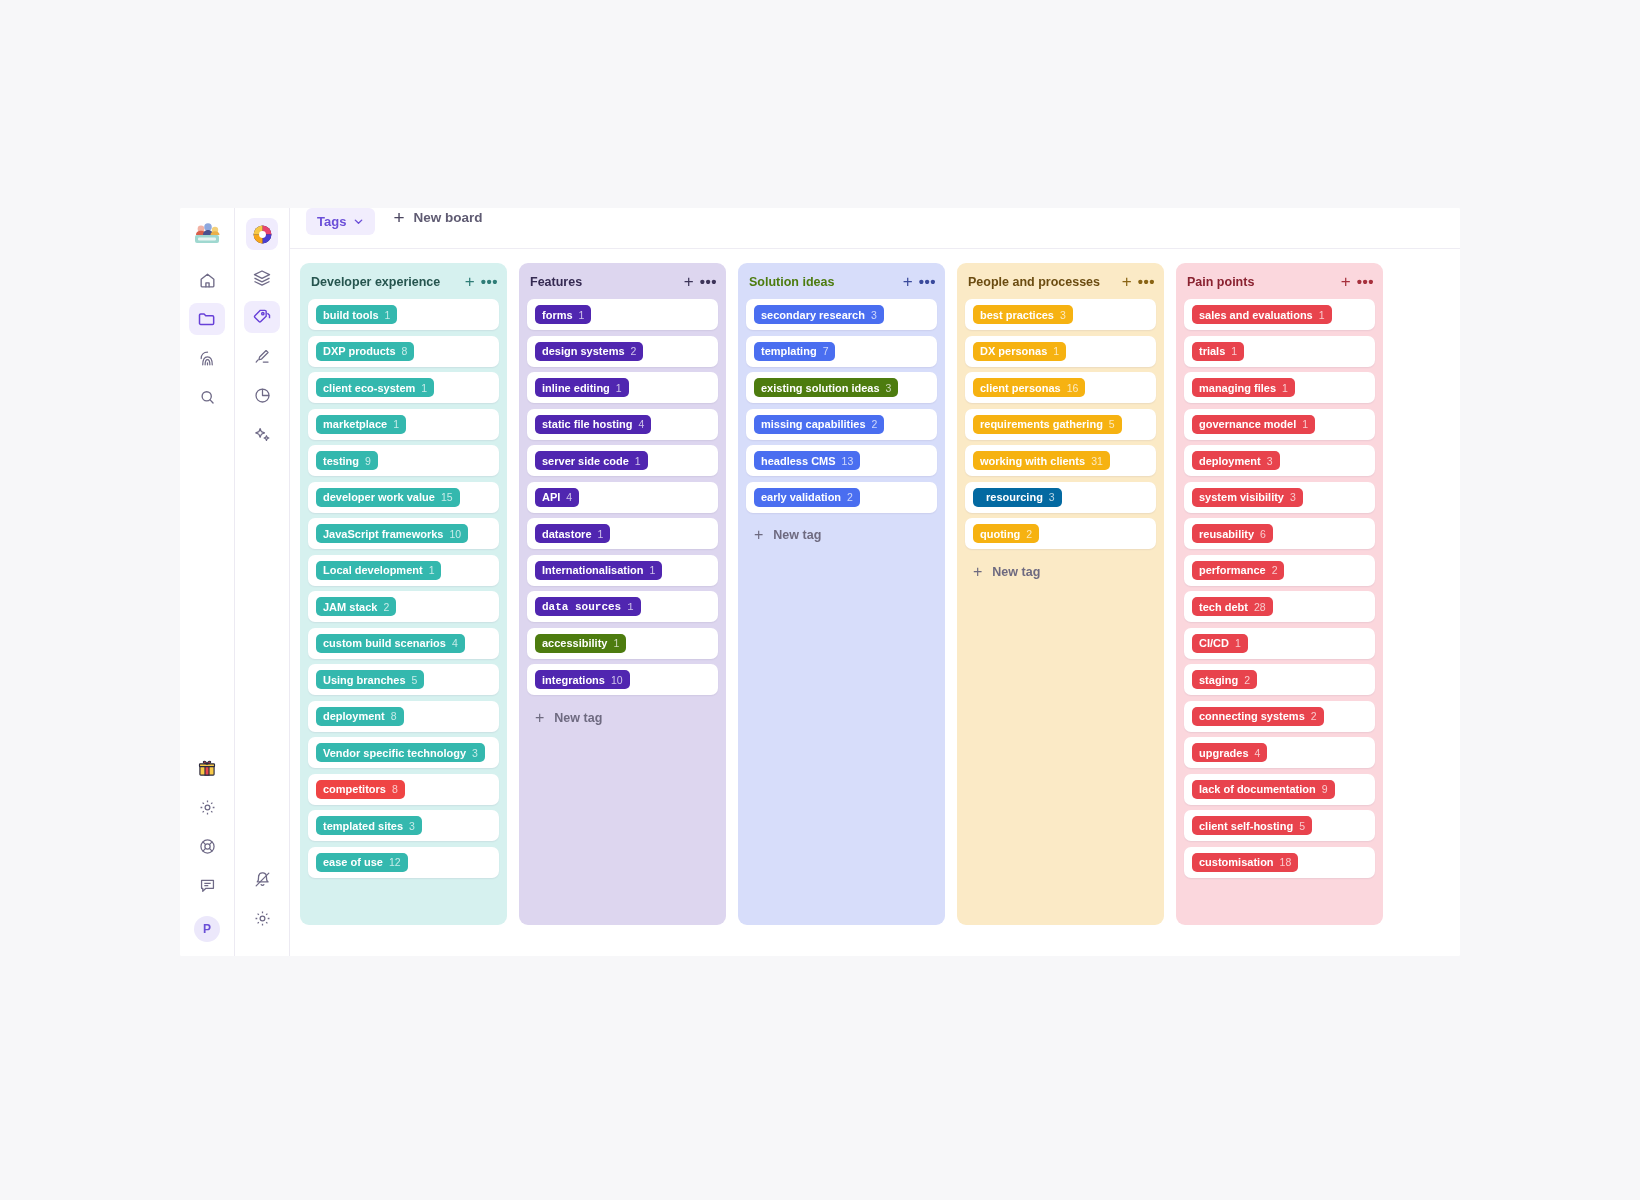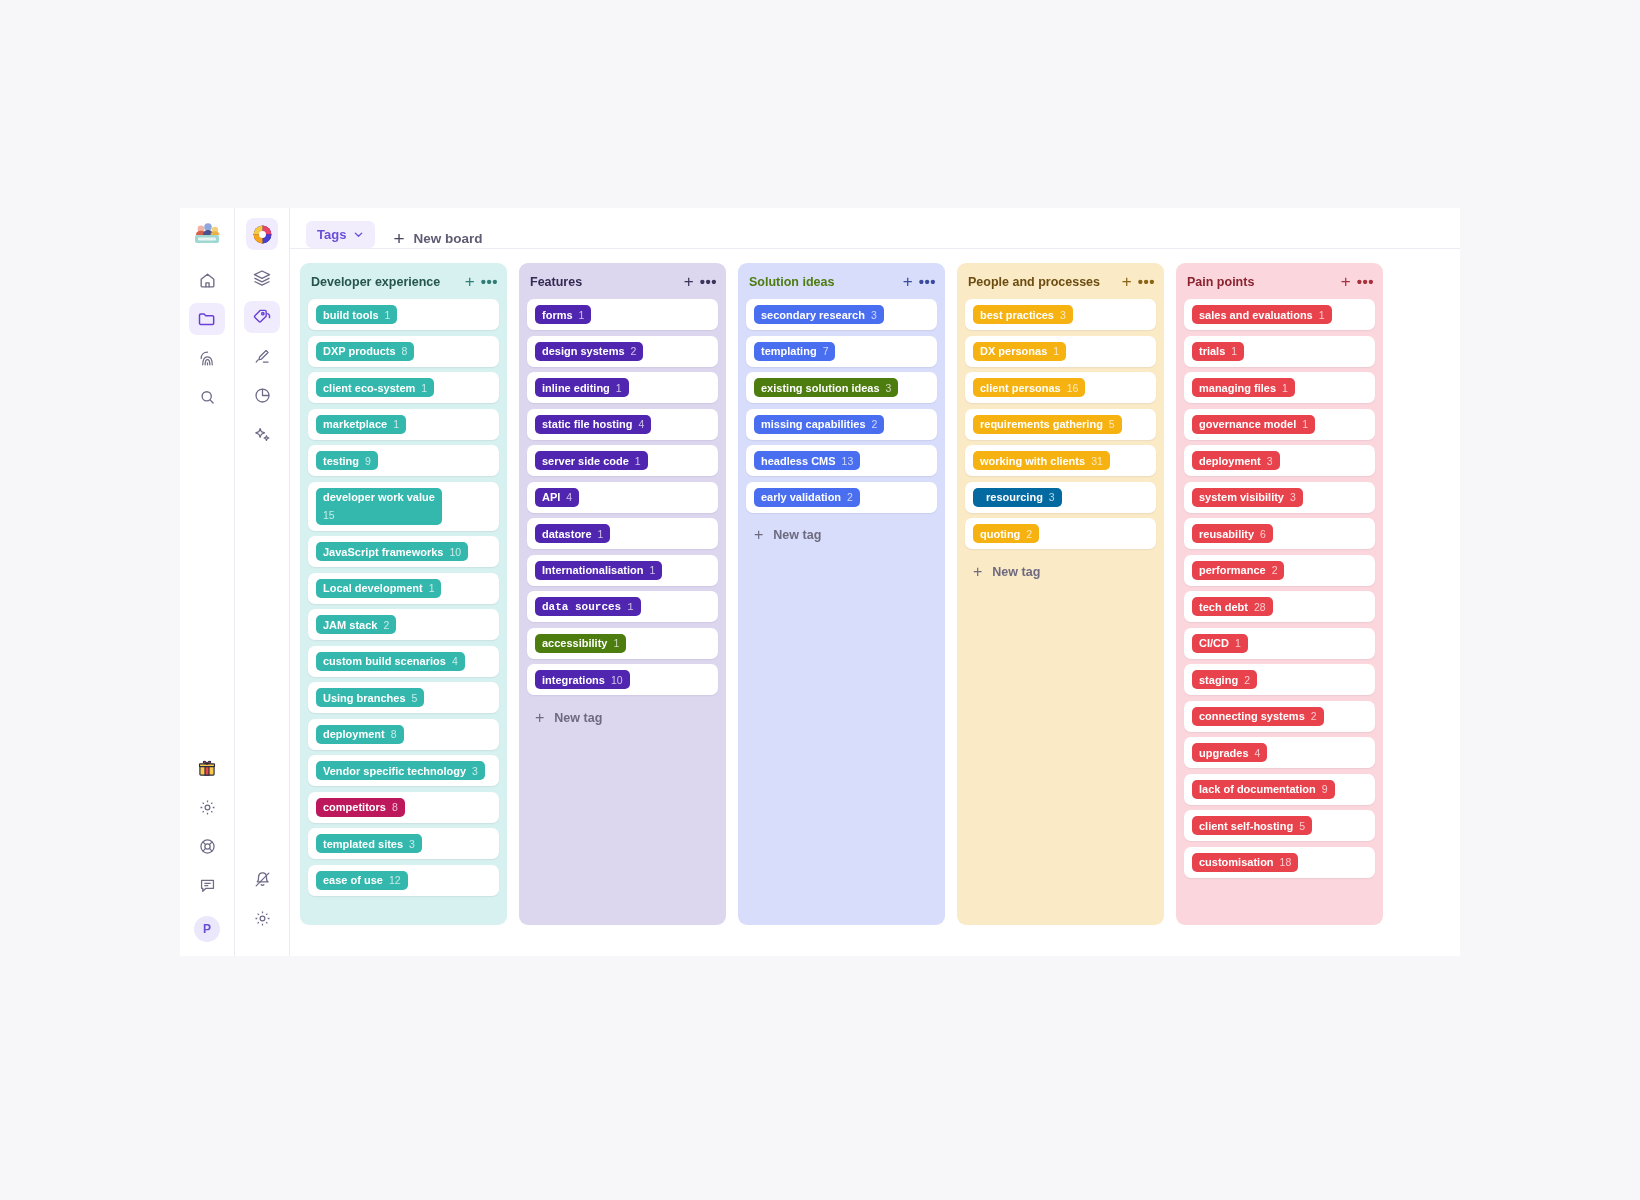--- a/index.html
+++ b/index.html
@@ -56,21 +56,21 @@
     flex: 0 0 55px;
   }
 
   svg.ic { display:block; }
 
   
   .main { flex: 1; display: flex; flex-direction: column; min-width: 0; background:#fff; }
   .topbar {
     height: 41px; flex: 0 0 41px;
     border-bottom: 1px solid #eeecf3;
-    display: flex; align-items: flex-end;
+    display: flex; align-items: flex-start;
     padding-left: 16px;
     gap: 10px;
   }
   .tags-chip {
     background: #f1edfd; color: #6b4fd8;
     border-radius: 6px;
     padding: 6px 11px;
     font-size: 13px; font-weight: bold;
     display: flex; align-items: center; gap: 7px;
     cursor: pointer;
@@ -377,21 +377,21 @@
                 <span class="cnt">1</span>
               </span>
             </div>
             <div class="card">
               <span class="chip" style="background: rgb(52, 184, 174);">
                 <span>testing</span>
                 <span class="cnt">9</span>
               </span>
             </div>
             <div class="card">
-              <span class="chip" style="background: rgb(52, 184, 174); flex-direction: column;">
+              <span class="chip" style="background: rgb(52, 184, 174);">
                 <span>developer work value</span>
                 <span class="cnt">15</span>
               </span>
             </div>
             <div class="card">
               <span class="chip" style="background: rgb(52, 184, 174);">
                 <span>JavaScript frameworks</span>
                 <span class="cnt">10</span>
               </span>
             </div>
@@ -425,21 +425,21 @@
                 <span class="cnt">8</span>
               </span>
             </div>
             <div class="card">
               <span class="chip" style="background: rgb(52, 184, 174);">
                 <span>Vendor specific technology</span>
                 <span class="cnt">3</span>
               </span>
             </div>
             <div class="card">
-              <span class="chip" style="background: #be185d;">
+              <span class="chip" style="background: #ef4444;">
                 <span>competitors</span>
                 <span class="cnt">8</span>
               </span>
             </div>
             <div class="card">
               <span class="chip" style="background: rgb(52, 184, 174);">
                 <span>templated sites</span>
                 <span class="cnt">3</span>
               </span>
             </div>

